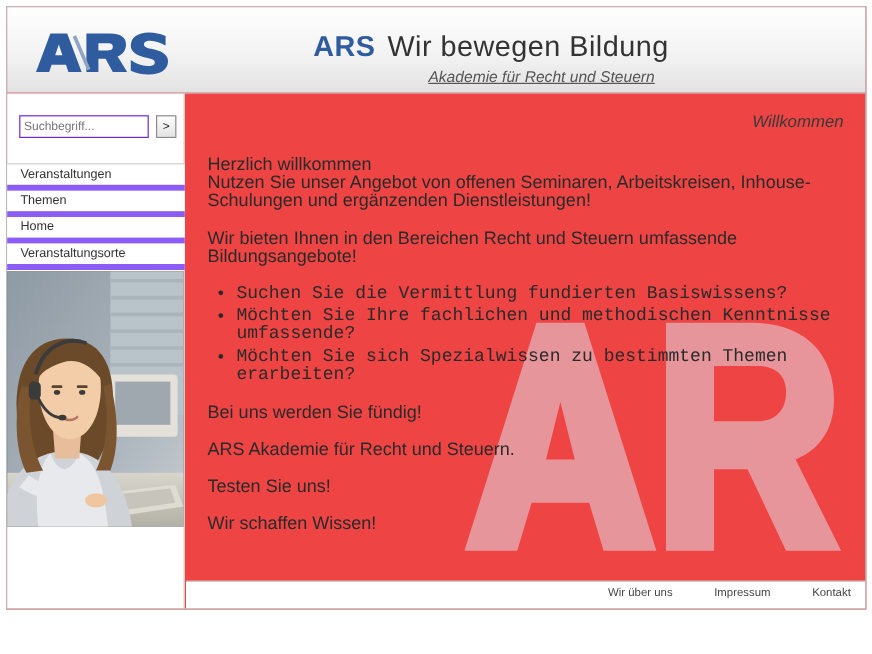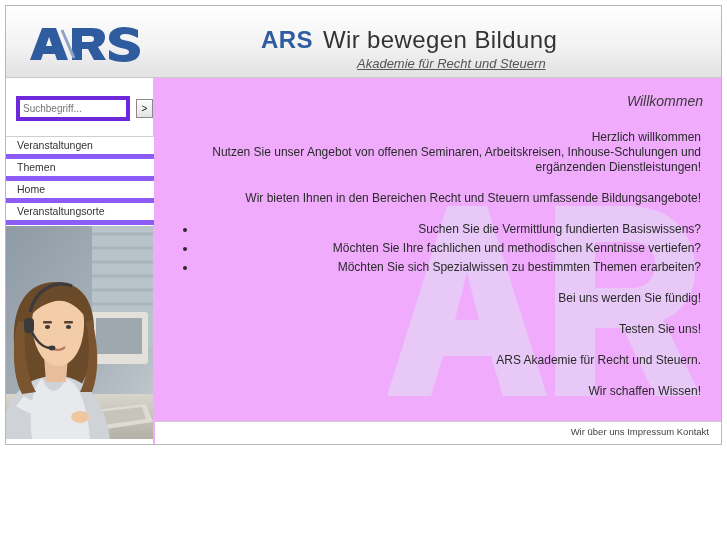--- a/index.html
+++ b/index.html
@@ -14,22 +14,22 @@
     height: 545px;
     background: #ffffff;
     overflow: hidden;
   }
   
   .frame {
     position: absolute;
     left: 5px;
     top: 5px;
     width: 717px;
-    height: 440px;
-    background: #f0abfc;
+    height: 503px;
+    background: #ef4444;
     border: 1px solid #b8b8b8;
     box-sizing: border-box;
   }
   
   .header {
     position: absolute;
     left: 0;
     top: 0;
     width: 715px;
     height: 72px;
@@ -101,21 +101,21 @@
     top: 18px;
     display: flex;
     align-items: center;
   }
   .search-input {
     width: 100px;
     height: 15px;
     font-size: 10px;
     color: #555;
     padding: 1px 3px;
-    border: 4px solid #6d28d9;
+    border: 1px solid #6d28d9;
     background: #ffffff;
     box-sizing: content-box;
     font-family: "Liberation Sans", sans-serif;
   }
   .search-btn {
     margin-left: 6px;
     width: 17px;
     height: 19px;
     font-size: 10px;
     line-height: 17px;
@@ -172,30 +172,30 @@
     top: 15px;
     font-size: 14px;
     font-style: italic;
     color: #3a3a3a;
   }
   .body-text {
     position: absolute;
     left: 18px;
     top: 52px;
     right: 20px;
-    font-size: 12px;
+    font-size: 15px;
     color: #2a2a2a;
     line-height: 15px;
-    text-align: right;
   }
   .body-text p { margin: 0 0 16px 0; }
   .body-text p.tight { margin-bottom: 0; }
   .body-text ul {
     margin: 0 0 16px 0;
     padding-left: 24px;
+    font-family: Liberation Mono, monospace;
   }
   .body-text li { margin: 0 0 4px 0; }
 
   
   .footer {
     position: absolute;
     left: 149px;
     right: 0;
     bottom: 0;
     height: 22px;
@@ -203,21 +203,21 @@
     background: #ffffff;
   }
   .footer-links {
     position: absolute;
     right: 12px;
     top: 4px;
     font-size: 9.5px;
     color: #444444;
   }
   .footer-links span {
-    margin-left: 0;
+    margin-left: 32px;
     cursor: pointer;
   }
 </style>
 </head>
 <body>
 
 <div id="page">
   <div class="frame">
 
     <div class="header">
@@ -340,26 +340,26 @@
 
     <div class="content">
       <div class="willkommen">Willkommen</div>
 
       <div class="body-text">
         <p class="tight">Herzlich willkommen</p>
         <p>Nutzen Sie unser Angebot von offenen Seminaren, Arbeitskreisen, Inhouse-Schulungen und ergänzenden Dienstleistungen!</p>
         <p>Wir bieten Ihnen in den Bereichen Recht und Steuern umfassende Bildungsangebote!</p>
         <ul>
           <li>Suchen Sie die Vermittlung fundierten Basiswissens?</li>
-          <li>Möchten Sie Ihre fachlichen und methodischen Kenntnisse vertiefen?</li>
+          <li>Möchten Sie Ihre fachlichen und methodischen Kenntnisse umfassende?</li>
           <li>Möchten Sie sich Spezialwissen zu bestimmten Themen erarbeiten?</li>
         </ul>
         <p>Bei uns werden Sie fündig!</p>
+        <p>ARS Akademie für Recht und Steuern.</p>
         <p>Testen Sie uns!</p>
-        <p>ARS Akademie für Recht und Steuern.</p>
         <p>Wir schaffen Wissen!</p>
       </div>
     </div>
 
     <div class="footer">
       <div class="footer-links">
         <span>Wir über uns</span>
         <span>Impressum</span>
         <span>Kontakt</span>
       </div>

